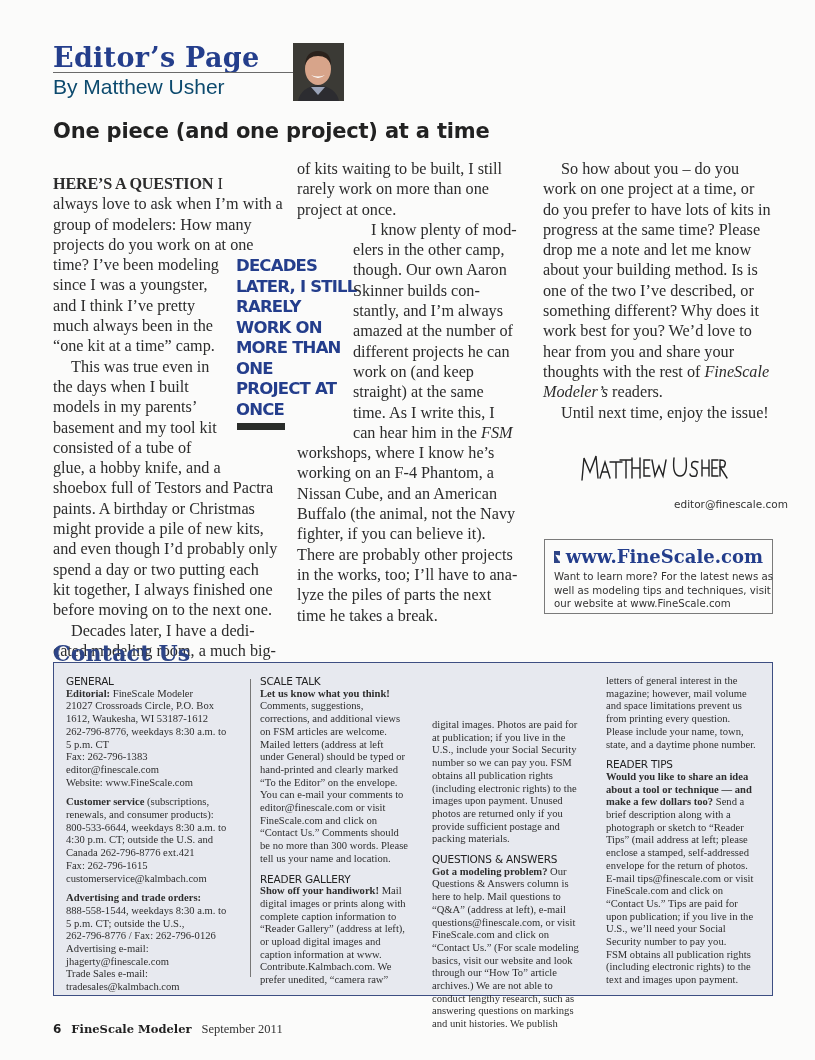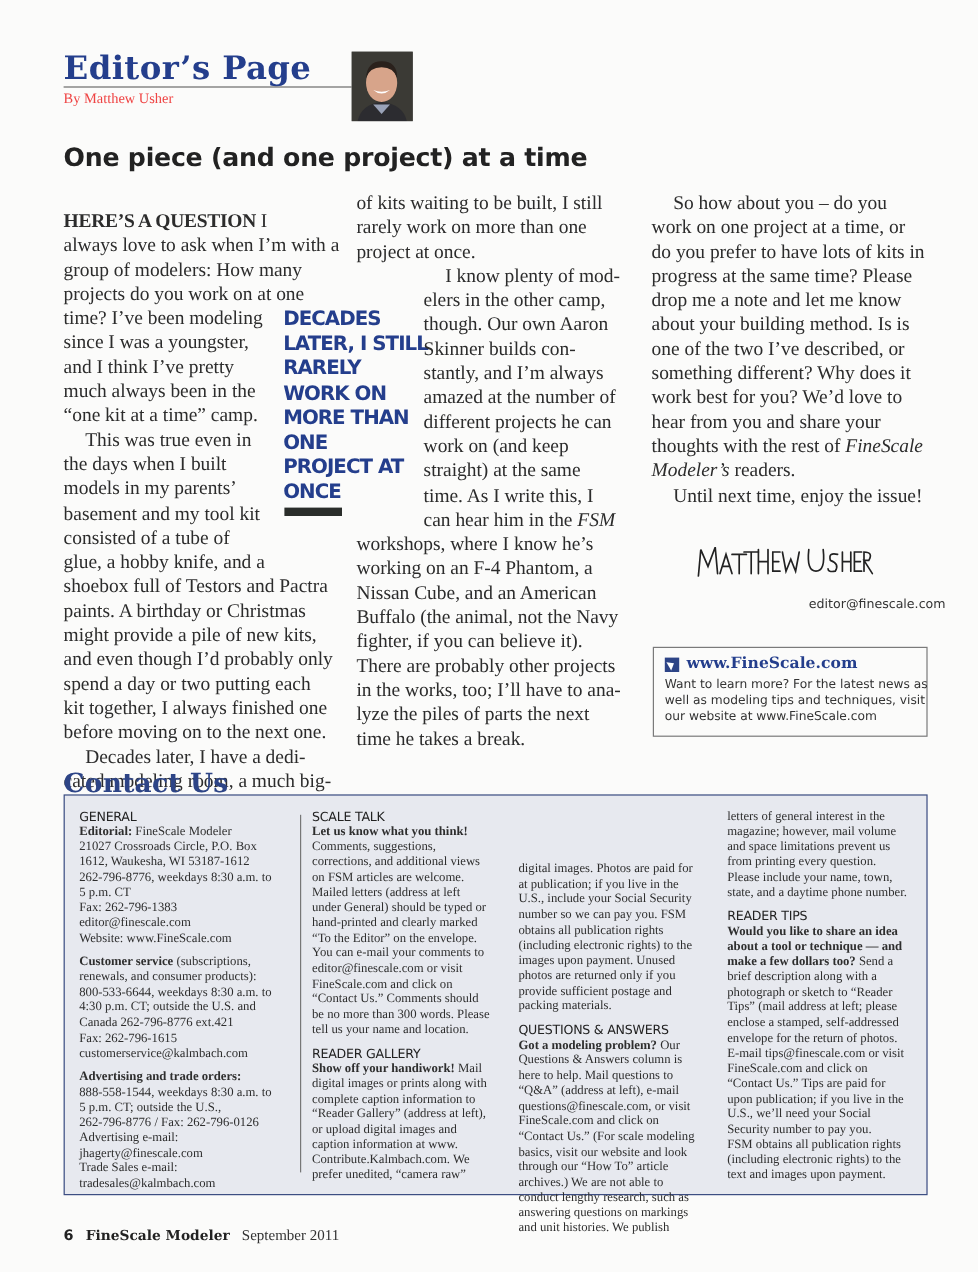--- a/index.html
+++ b/index.html
@@ -1,41 +1,41 @@
 <!DOCTYPE html>
 <html><head>
 <meta charset="utf-8">
 <style>
   * { box-sizing: border-box; margin: 0; padding: 0; }
   html, body { width: 815px; height: 1060px; overflow: hidden; }
   body { background: #fbfbfa; color: #2a2a2a; position: relative; font-family: "Liberation Serif", serif; }
 
   .header-title { position: absolute; left: 53px; top: 44px; font-family: "DejaVu Serif", serif; font-weight: bold; font-size: 27px; color: #243e8c; letter-spacing: 0.3px; line-height: 1; }
   .header-rule { position: absolute; left: 53px; top: 72px; width: 240px; height: 1px; background: #6a6a6a; }
-  .byline { position: absolute; left: 53px; top: 75px; font-family: Liberation Serif, serif; font-size: 12px; color: #ef4444; }
+  .byline { position: absolute; left: 53px; top: 75px; font-family: Liberation Sans, sans-serif; font-size: 21px; color: #0c4a6e; }
   .photo { position: absolute; left: 293px; top: 43px; width: 51px; height: 58px; background: #3a3a36; overflow: hidden; }
   .photo svg { display: block; }
 
   .headline { position: absolute; left: 53px; top: 119px; font-family: "DejaVu Sans", sans-serif; font-weight: bold; font-size: 21px; color: #222; letter-spacing: -0.2px; }
 
   .col { position: absolute; font-size: 16.2px; line-height: 20.3px; color: #2c2c2c; }
   .lead { font-weight: bold; letter-spacing: -0.2px; }
   .col1 { left: 53px; top: 174px; width: 240px; }
   .col2 { left: 297px; top: 159px; width: 230px; }
   .col3 { left: 543px; top: 159px; width: 240px; }
   .line { white-space: nowrap; display: block; }
 
   .pullquote { position: absolute; left: 236px; top: 256px; width: 112px; font-family: "DejaVu Sans", sans-serif; font-weight: bold; font-size: 16.5px; line-height: 20.5px; color: #243e8c; letter-spacing: -0.8px; }
   .pq-bar { position: absolute; left: 237px; top: 423px; width: 48px; height: 7px; background: #2a2d2a; }
 
   .signature { position: absolute; left: 578px; top: 450px; }
   .sig-email { position: absolute; left: 674px; top: 498px; font-family: "DejaVu Sans", sans-serif; font-size: 10.5px; color: #333; }
 
   .web-box { position: absolute; left: 544px; top: 539px; width: 229px; height: 75px; border: 1px solid #7a7a7a; background: #fbfbfa; padding: 6px 9px; }
-  .web-title { display: flex; align-items: center; font-family: "DejaVu Serif", serif; font-weight: bold; font-size: 13px; color: #243e8c; }
+  .web-title { display: flex; align-items: center; font-family: "DejaVu Serif", serif; font-weight: bold; font-size: 18px; color: #243e8c; }
   .web-icon { width: 12px; height: 12px; background: #2d4486; margin-right: 6px; position: relative; }
   .web-icon::after { content: ""; position: absolute; left: 3px; top: 2px; border-left: 5px solid #fff; border-top: 4px solid transparent; border-bottom: 4px solid transparent; transform: rotate(-30deg); }
   .web-text { font-family: "DejaVu Sans", sans-serif; font-size: 10.2px; line-height: 13.5px; color: #333; margin-top: 3px; }
 
   .contact-title { position: absolute; left: 53px; top: 640px; font-family: "DejaVu Serif", serif; font-weight: bold; font-size: 22px; color: #2d4486; letter-spacing: 0.2px; }
   .contact-box { position: absolute; left: 53px; top: 662px; width: 720px; height: 334px; background: #e7e9ef; border: 1.5px solid #3d4e82; }
   .cc { position: absolute; top: 12px; font-size: 10.6px; line-height: 12.7px; color: #2e2e2e; }
   .cc .h { font-family: "DejaVu Sans", sans-serif; font-weight: normal; font-size: 10.5px; color: #222; letter-spacing: -0.2px; }
   .cc b { font-weight: bold; }
   .cc .gap { height: 7px; }

